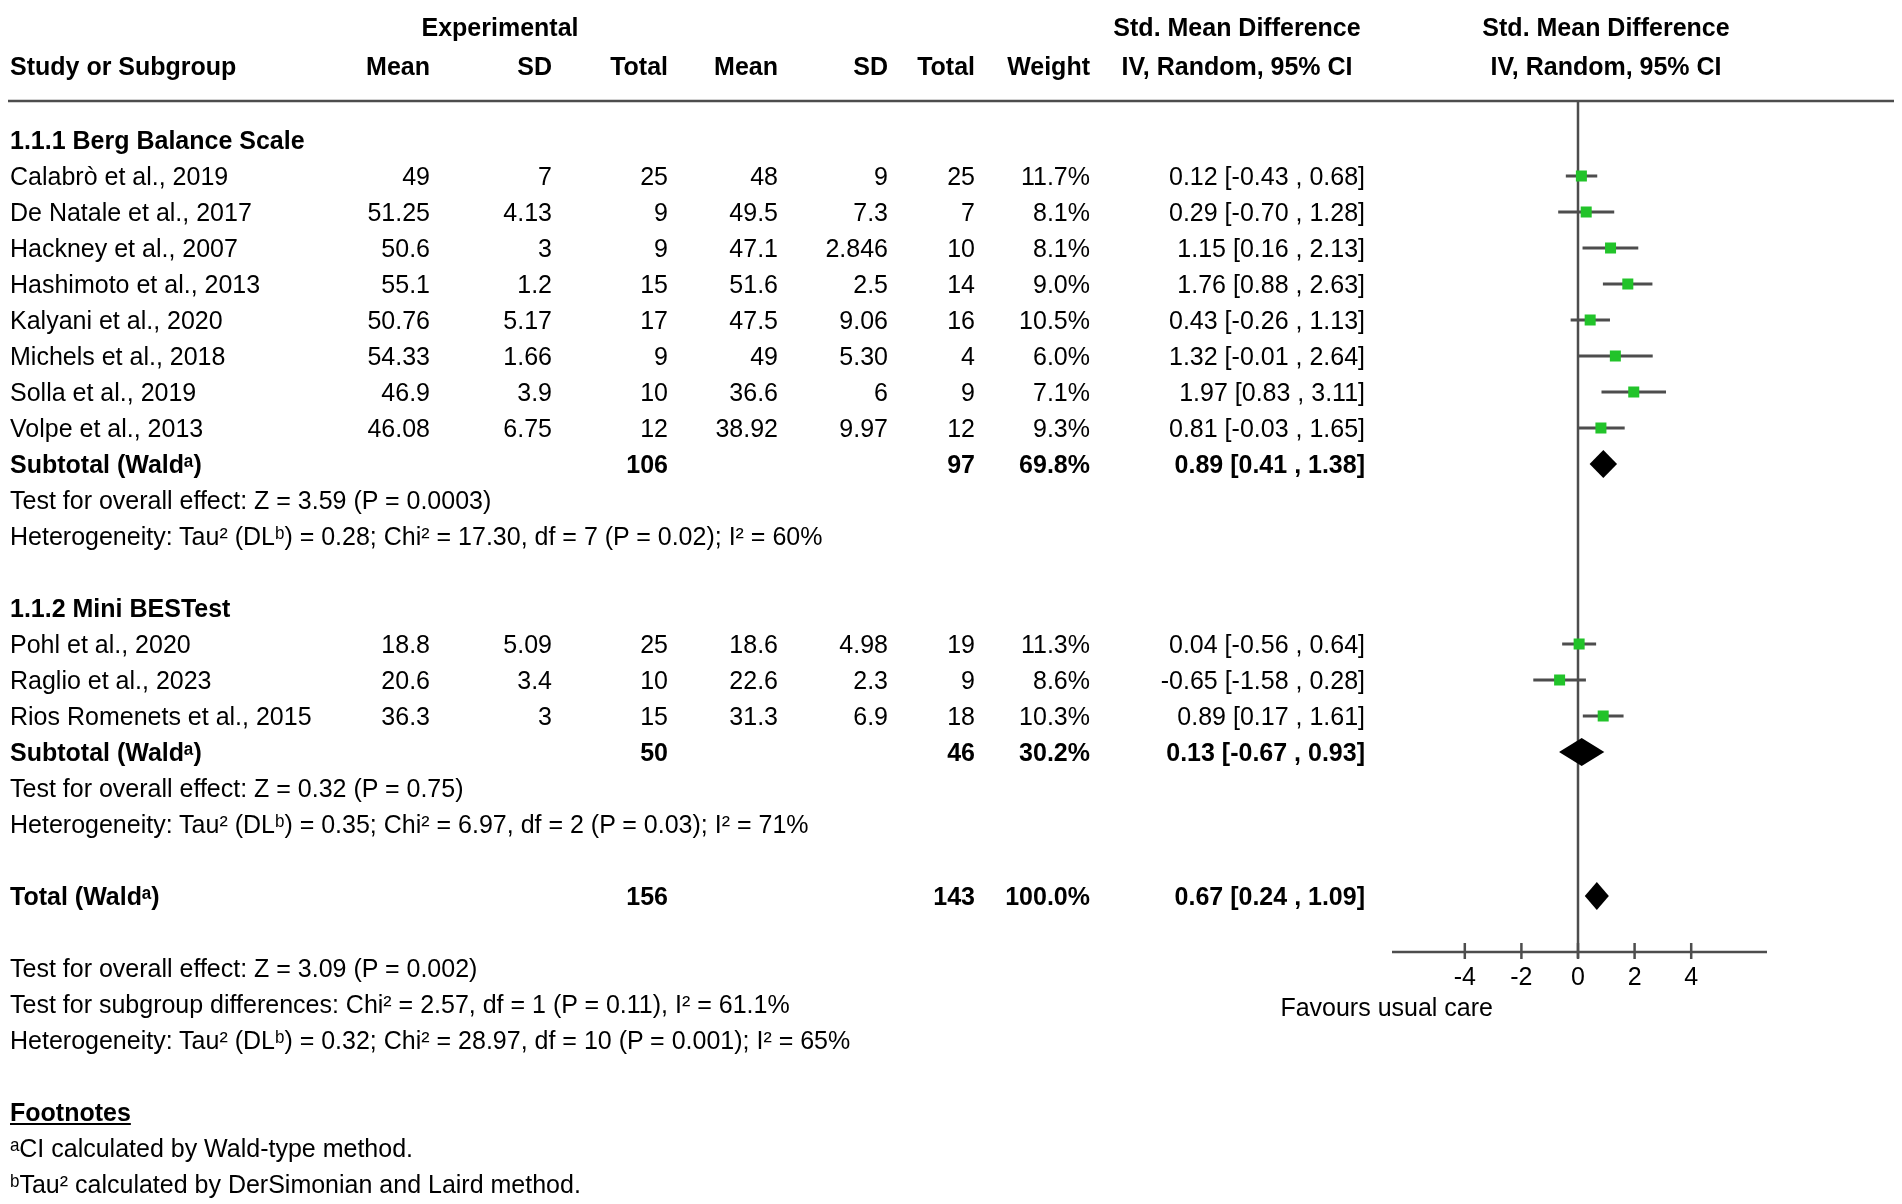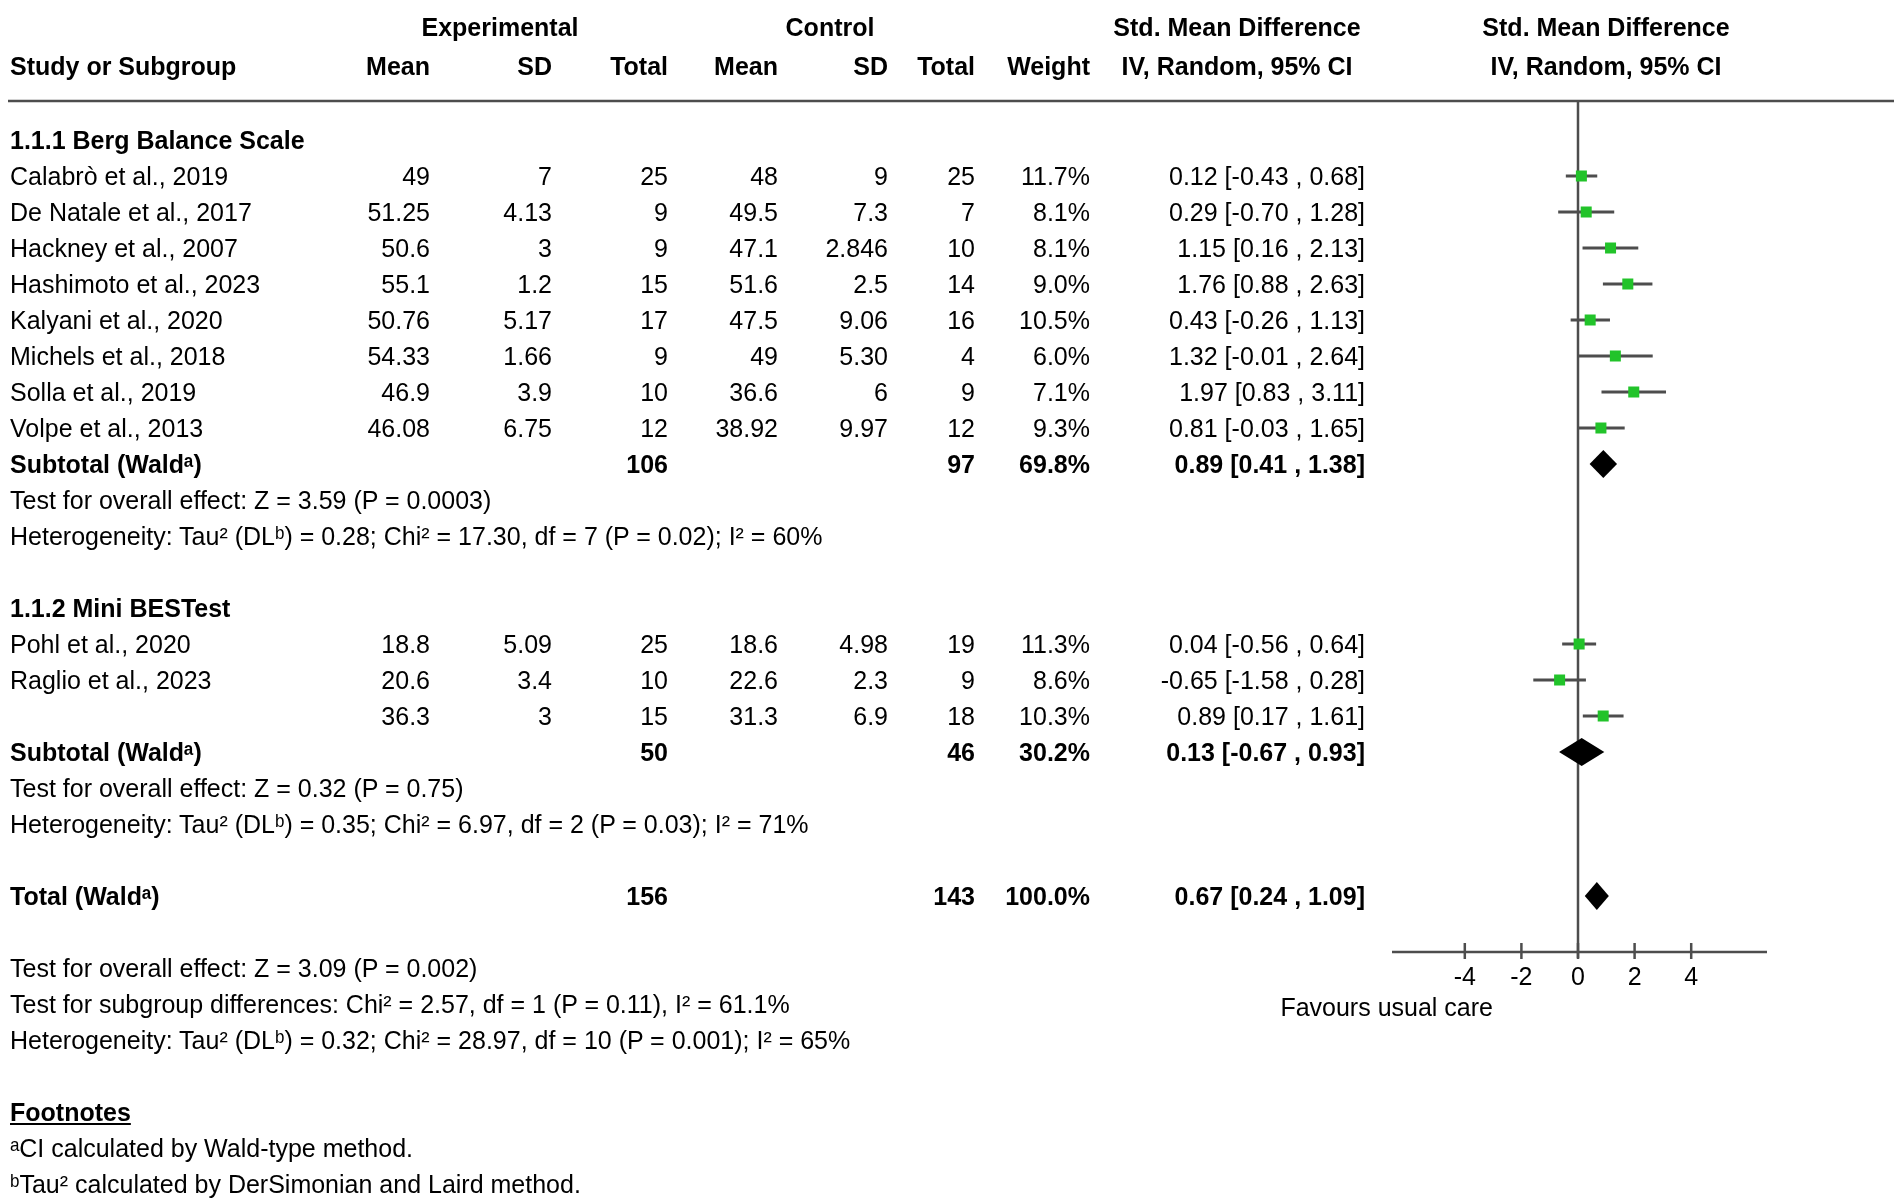--- a/index.html
+++ b/index.html
@@ -13,21 +13,20 @@
   #plot-svg{position:absolute;left:0;top:0;}
   #plot-svg text{font-family:"Liberation Sans","DejaVu Sans",sans-serif;font-size:25px;fill:#000;}
   .flabel{position:absolute;height:36px;line-height:36px;white-space:nowrap;}
 </style>
 </head>
 <body>
 
 <div id="canvas">
 
   <div class="hdr center" style="left:340px;top:9px;">Experimental</div>
-  <div class="hdr center" style="left:670px;top:9px;">Control</div>
   <div class="hdr center" style="left:1077px;top:9px;">Std. Mean Difference</div>
   <div class="hdr center" style="left:1446px;top:9px;">Std. Mean Difference</div>
 
   <div class="hdr" style="left:10px;top:48px;">Study or Subgroup</div>
   <div class="hdr" style="right:1472px;top:48px;">Mean</div>
   <div class="hdr" style="right:1350px;top:48px;">SD</div>
   <div class="hdr" style="right:1234px;top:48px;">Total</div>
   <div class="hdr" style="right:1124px;top:48px;">Mean</div>
   <div class="hdr" style="right:1014px;top:48px;">SD</div>
   <div class="hdr" style="right:927px;top:48px;">Total</div>
@@ -66,21 +65,21 @@
         <span class="cell" style="right: 1472px;">50.6</span>
         <span class="cell" style="right: 1350px;">3</span>
         <span class="cell" style="right: 1234px;">9</span>
         <span class="cell" style="right: 1124px;">47.1</span>
         <span class="cell" style="right: 1014px;">2.846</span>
         <span class="cell" style="right: 927px;">10</span>
         <span class="cell" style="right: 812px;">8.1%</span>
         <span class="cell" style="right: 537px;">1.15 [0.16 , 2.13]</span>
       </div>
       <div class="trow" style="top: 266px;">
-        <span class="cell" style="left: 10px;">Hashimoto et al., 2023</span>
+        <span class="cell" style="left: 10px;">Hashimoto et al., 2013</span>
         <span class="cell" style="right: 1472px;">55.1</span>
         <span class="cell" style="right: 1350px;">1.2</span>
         <span class="cell" style="right: 1234px;">15</span>
         <span class="cell" style="right: 1124px;">51.6</span>
         <span class="cell" style="right: 1014px;">2.5</span>
         <span class="cell" style="right: 927px;">14</span>
         <span class="cell" style="right: 812px;">9.0%</span>
         <span class="cell" style="right: 537px;">1.76 [0.88 , 2.63]</span>
       </div>
       <div class="trow" style="top: 302px;">
@@ -159,20 +158,21 @@
         <span class="cell" style="right: 1472px;">20.6</span>
         <span class="cell" style="right: 1350px;">3.4</span>
         <span class="cell" style="right: 1234px;">10</span>
         <span class="cell" style="right: 1124px;">22.6</span>
         <span class="cell" style="right: 1014px;">2.3</span>
         <span class="cell" style="right: 927px;">9</span>
         <span class="cell" style="right: 812px;">8.6%</span>
         <span class="cell" style="right: 537px;">-0.65 [-1.58 , 0.28]</span>
       </div>
       <div class="trow" style="top: 698px;">
+        <span class="cell" style="left: 10px;">Rios Romenets et al., 2015</span>
         <span class="cell" style="right: 1472px;">36.3</span>
         <span class="cell" style="right: 1350px;">3</span>
         <span class="cell" style="right: 1234px;">15</span>
         <span class="cell" style="right: 1124px;">31.3</span>
         <span class="cell" style="right: 1014px;">6.9</span>
         <span class="cell" style="right: 927px;">18</span>
         <span class="cell" style="right: 812px;">10.3%</span>
         <span class="cell" style="right: 537px;">0.89 [0.17 , 1.61]</span>
       </div>
       <div class="trow" style="top: 734px;">

